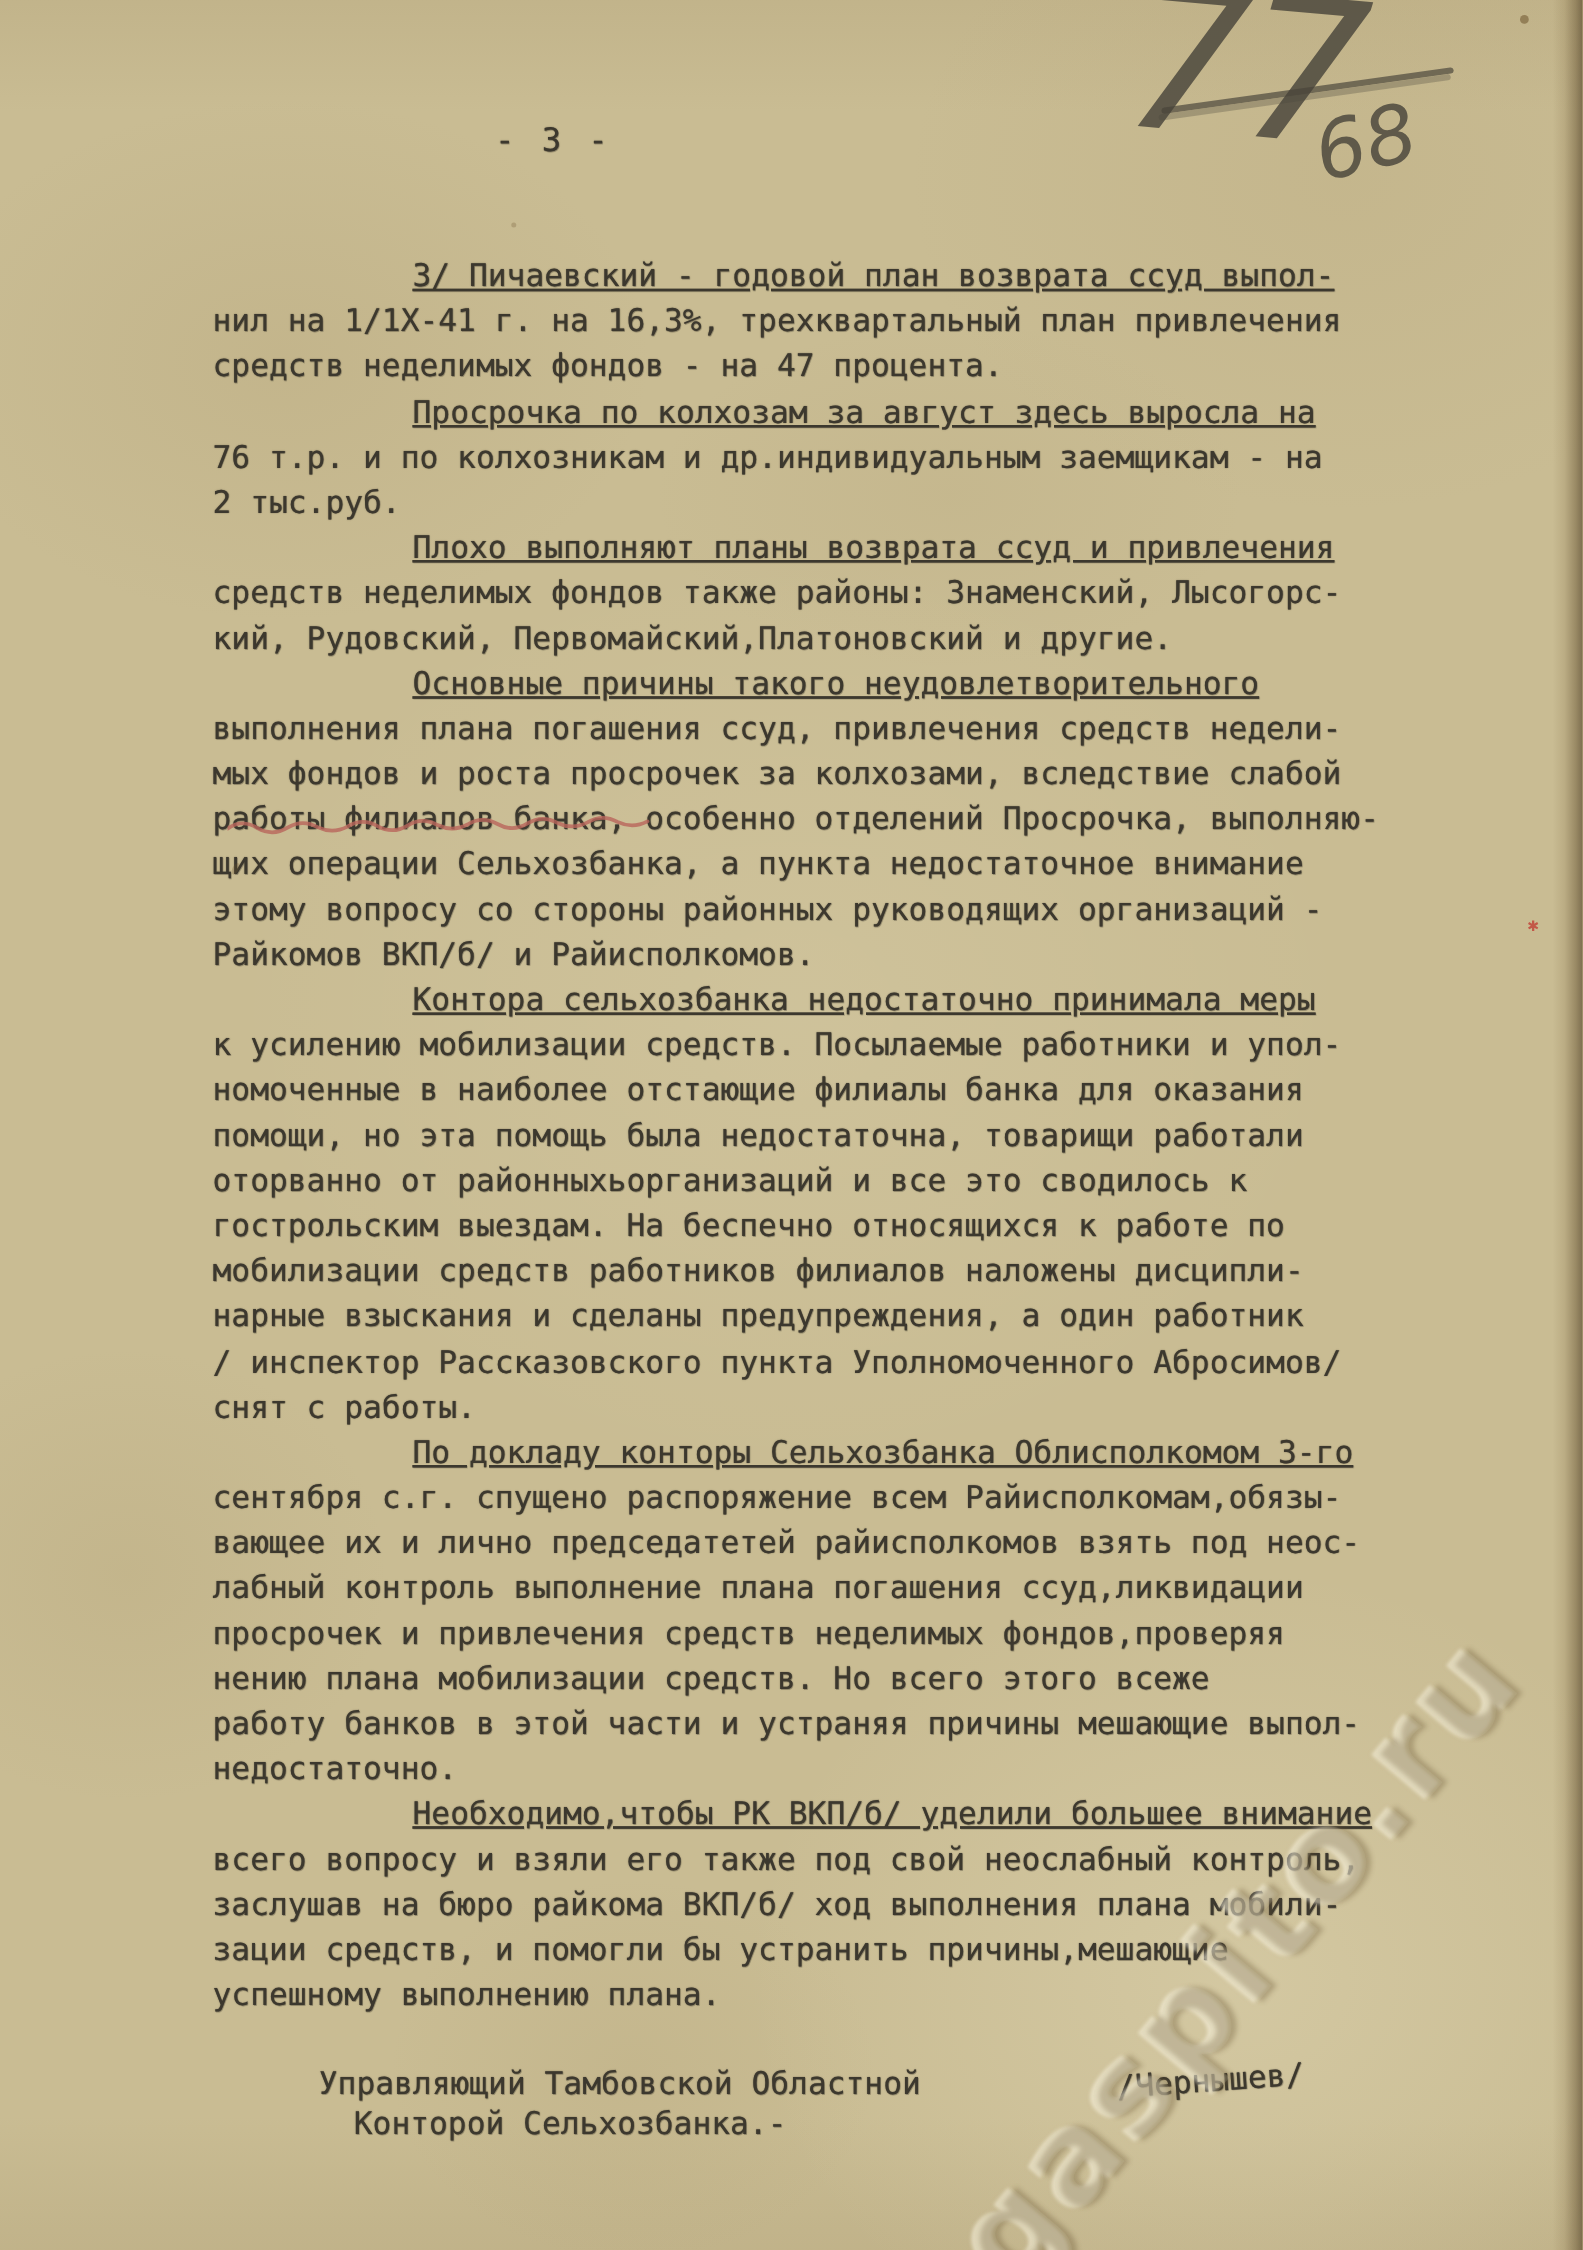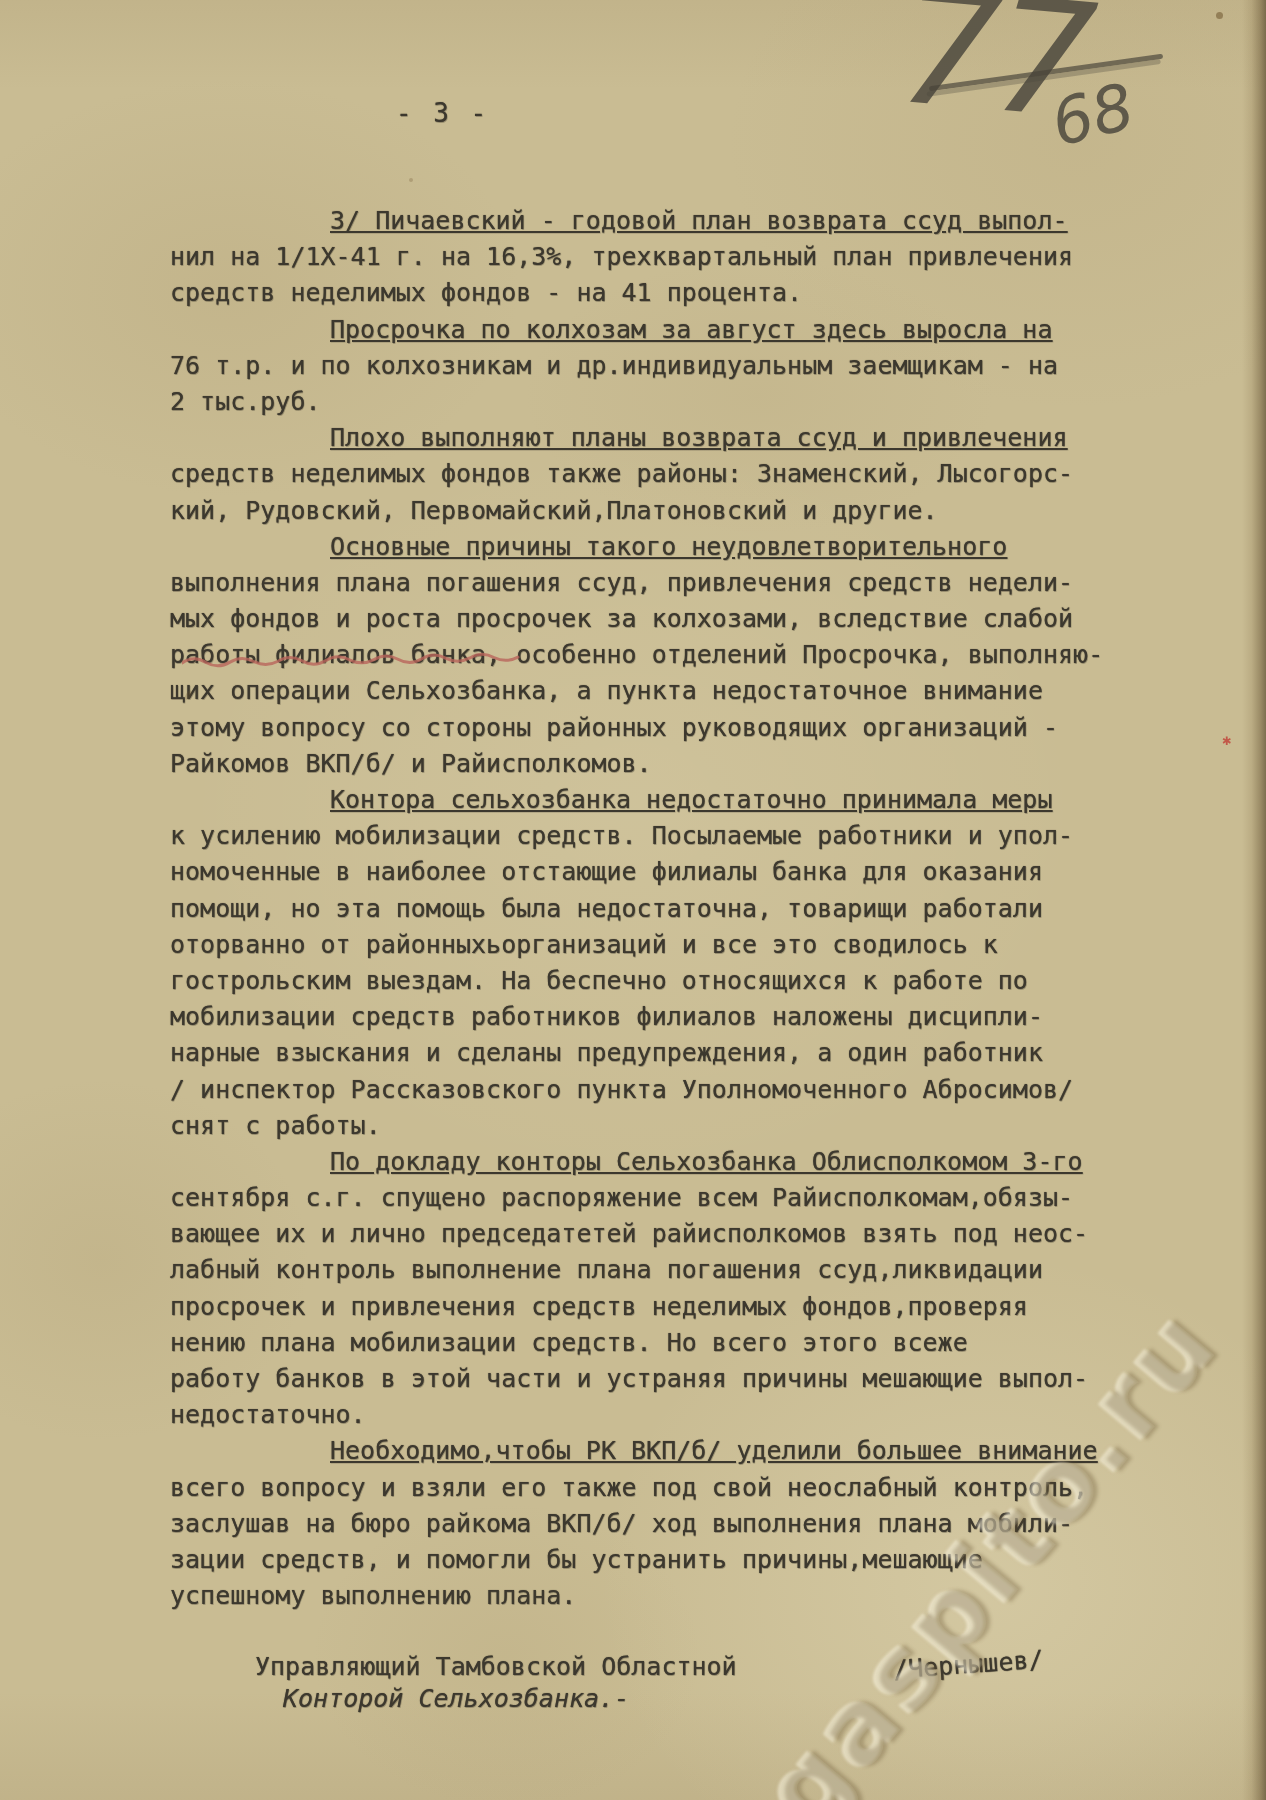--- a/index.html
+++ b/index.html
@@ -26,21 +26,21 @@
   }
   .doc-body{position:absolute;left:170px;top:203px;width:980px;}
   .line{
     white-space:pre;height:36.2px;line-height:36.2px;font-size:25px;
   }
   .line.first{padding-left:160px;text-decoration:underline;}
   .page-number{
     position:absolute;left:396px;top:98px;font-size:26px;letter-spacing:3px;white-space:pre;
   }
   .sig-line1{position:absolute;left:255px;top:1652px;font-size:25px;white-space:pre;}
-  .sig-line2{position:absolute;left:283px;top:1684px;font-size:25px;white-space:pre;font-style:italic;}
+  .sig-line2{position:absolute;left:283px;top:1684px;font-size:25px;white-space:pre;}
   .sig-name{position:absolute;left:893px;top:1650px;font-size:25px;white-space:pre;transform:rotate(-4deg);}
   .pencil{font-family:"DejaVu Sans", sans-serif;font-style:italic;color:rgba(72,68,58,.82);}
   .pencil-77{position:absolute;left:900px;top:-38px;font-size:158px;transform:rotate(5deg);letter-spacing:-6px;}
   .pencil-strike{
     position:absolute;left:928px;top:70px;width:236px;height:4.5px;border-radius:3px;
     background:rgba(72,68,58,.68);transform:rotate(-8deg);
     box-shadow:-3px 5px 0 rgba(72,68,58,.30);
   }
   .pencil-68{position:absolute;left:1052px;top:78px;font-size:64px;transform:rotate(-14deg);}
   .red-wave{position:absolute;left:182px;top:651px;transform:rotate(-1deg);}
@@ -70,21 +70,21 @@
 
   <div class="pencil pencil-77">77</div>
   <div class="pencil-strike"></div>
   <div class="pencil pencil-68">68</div>
 
   <div class="typed page-number">- 3 -</div>
 
   <div class="typed doc-body">
       <div class="line first">3/ Пичаевский - годовой план возврата ссуд выпол-</div>
       <div class="line">нил на 1/1Х-41 г. на 16,3%, трехквартальный план привлечения</div>
-      <div class="line">средств неделимых фондов - на 41 процента.</div>
+      <div class="line">средств неделимых фондов - на 47 процента.</div>
       <div class="line first">Просрочка по колхозам за август здесь выросла на</div>
       <div class="line">76 т.р. и по колхозникам и др.индивидуальным заемщикам - на</div>
       <div class="line">2 тыс.руб.</div>
       <div class="line first">Плохо выполняют планы возврата ссуд и привлечения</div>
       <div class="line">средств неделимых фондов также районы: Знаменский, Лысогорс-</div>
       <div class="line">кий, Рудовский, Первомайский,Платоновский и другие.</div>
       <div class="line first">Основные причины такого неудовлетворительного</div>
       <div class="line">выполнения плана погашения ссуд, привлечения средств недели-</div>
       <div class="line">мых фондов и роста просрочек за колхозами, вследствие слабой</div>
       <div class="line">работы филиалов банка, особенно отделений Просрочка, выполняю-</div>

